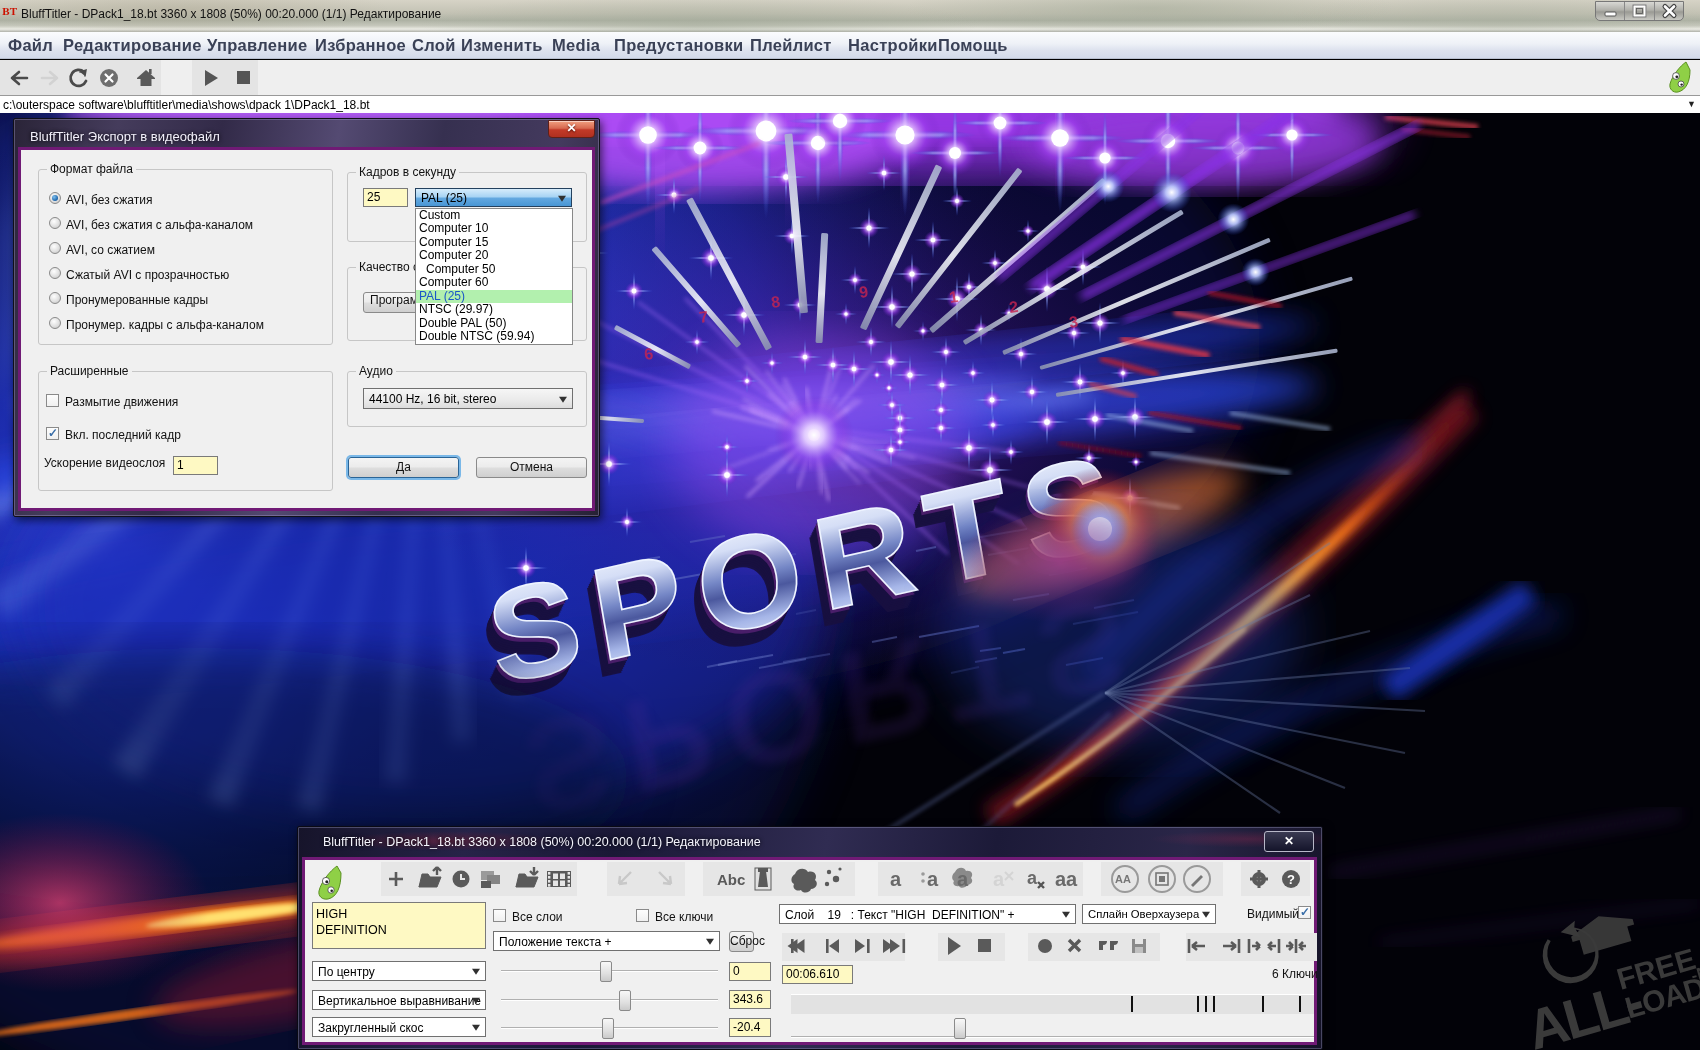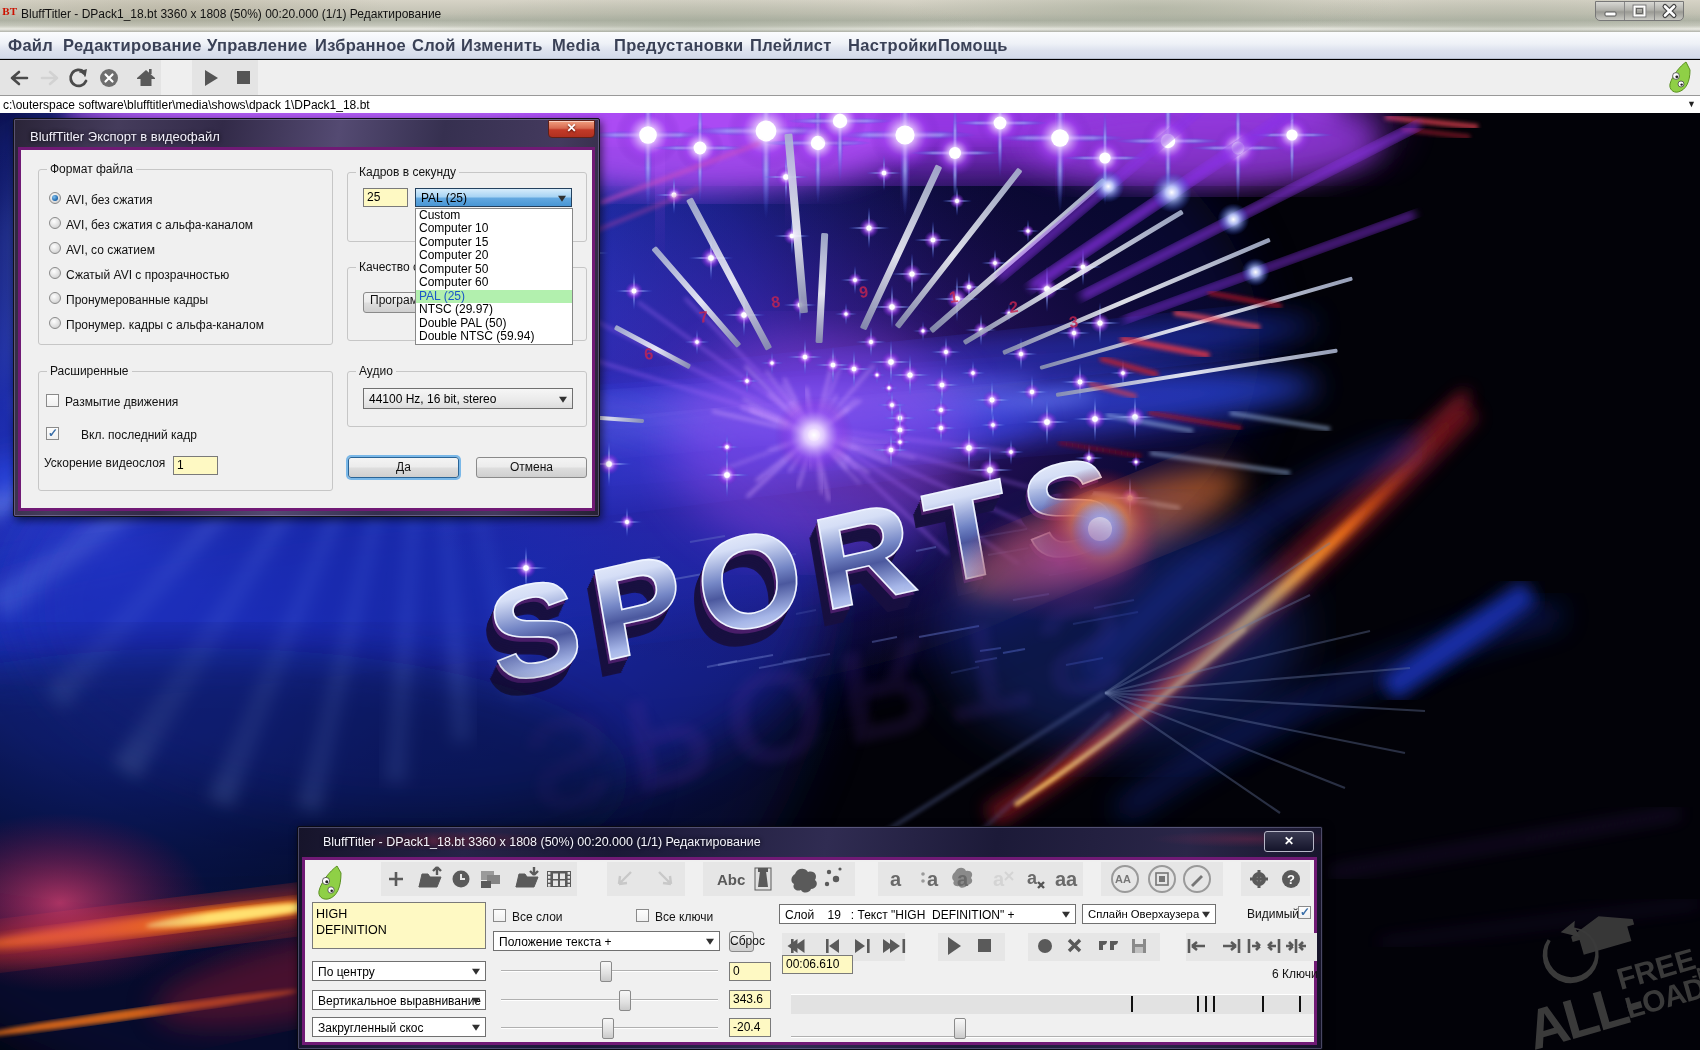--- a/index.html
+++ b/index.html
@@ -556,21 +556,21 @@
         <div class="lbl" style="left:45px;top:143px;">Пронумерованные кадры</div>
     <div class="radio" style="left:28px;top:167px;"></div>
         <div class="lbl" style="left:45px;top:168px;">Пронумер. кадры с альфа-каналом</div>
 
     <div class="grp" style="left:17px;top:221px;width:295px;height:120px;">
           <b>Расширенные</b>
         </div>
     <div class="chk" style="left:25px;top:244px;"></div>
         <div class="lbl" style="left:44px;top:245px;">Размытие движения</div>
     <div class="chk on" style="left:25px;top:277px;"></div>
-        <div class="lbl" style="left:60px;top:278px;">Вкл. последний кадр</div>
+        <div class="lbl" style="left:44px;top:278px;">Вкл. последний кадр</div>
     <div class="lbl" style="left:23px;top:306px;">Ускорение видеослоя</div>
     <div class="tf" style="left:152px;top:306px;width:45px;height:19px;">1</div>
 
     <div class="grp" style="left:326px;top:22px;width:240px;height:70px;">
           <b>Кадров в секунду</b>
         </div>
     <div class="tf" style="left:342px;top:38px;width:45px;height:19px;">25</div>
     <div class="combo" style="left:394px;top:38px;width:157px;height:19px;background:linear-gradient(180deg,#d6ecfb 0%,#a8d4f4 45%,#63a8e0 55%,#4896d4 100%);border-color:#24415e;">
           <span class="ct">PAL (25)</span>
           <span class="ca"></span>
@@ -590,21 +590,21 @@
         </div>
 
     <div class="btn" style="left:327px;top:307px;width:111px;height:21px;line-height:19px;box-shadow:0 0 0 2px #7ab8e8;border-color:#2a6496;">Да</div>
     <div class="btn" style="left:455px;top:307px;width:111px;height:21px;line-height:19px;">Отмена</div>
 
     <div style="position:absolute;left:394px;top:57.5px;width:158px;height:137px;background:#fff;border:1px solid #888;font-size:12px;color:#000;z-index:5;">
       <div style="padding:0 3px;height:13.5px;line-height:13.5px;">Custom</div>
       <div style="padding:0 3px;height:13.5px;line-height:13.5px;">Computer 10</div>
       <div style="padding:0 3px;height:13.5px;line-height:13.5px;">Computer 15</div>
       <div style="padding:0 3px;height:13.5px;line-height:13.5px;">Computer 20</div>
-      <div style="padding:0 3px;height:13.5px;line-height:13.5px;">Computer 50</div>
+      <div style="padding:0 10px;height:13.5px;line-height:13.5px;">Computer 50</div>
       <div style="padding:0 3px;height:13.5px;line-height:13.5px;">Computer 60</div>
       <div style="padding:0 3px;height:13.5px;line-height:13.5px;background:#b2f0ae;color:#1a56c8;">PAL (25)</div>
       <div style="padding:0 3px;height:13.5px;line-height:13.5px;">NTSC (29.97)</div>
       <div style="padding:0 3px;height:13.5px;line-height:13.5px;">Double PAL (50)</div>
       <div style="padding:0 3px;height:13.5px;line-height:13.5px;">Double NTSC (59.94)</div>
     </div>
   </div>
 </div>
 
 <div id="panel" style="position:absolute;left:297px;top:826px;width:1026px;height:224px;">
@@ -780,21 +780,21 @@
         </div>
 <div class="sltrack" style="left:196px;top:110px;width:217px;"></div>
 <div class="sltrack" style="left:196px;top:139px;width:217px;"></div>
 <div class="sltrack" style="left:196px;top:167px;width:217px;"></div>
 <div class="slthumb" style="left:295px;top:101px;"></div>
 <div class="slthumb" style="left:314px;top:130px;"></div>
 <div class="slthumb" style="left:297px;top:158px;"></div>
 <div class="tf" style="left:424px;top:102px;width:42px;height:19px;">0</div>
 <div class="tf" style="left:424px;top:130px;width:42px;height:19px;">343.6</div>
 <div class="tf" style="left:424px;top:158px;width:42px;height:19px;">-20.4</div>
-<div class="tf" style="left:477px;top:95px;width:71px;height:19px;">00:06.610</div>
+<div class="tf" style="left:477px;top:105px;width:71px;height:19px;">00:06.610</div>
 <div class="lbl" style="left:967px;top:107px;">6 Ключи</div>
 <div style="position:absolute;left:486px;top:134px;width:523px;height:20px;background:#e2e2e2;border-top:1px solid #fff;"></div>
 <div style="position:absolute;left:826px;top:136px;width:2px;height:16px;background:#111;"></div>
 <div style="position:absolute;left:892px;top:136px;width:2px;height:16px;background:#111;"></div>
 <div style="position:absolute;left:900px;top:136px;width:2px;height:16px;background:#111;"></div>
 <div style="position:absolute;left:908px;top:136px;width:2px;height:16px;background:#111;"></div>
 <div style="position:absolute;left:957px;top:136px;width:2px;height:16px;background:#111;"></div>
 <div style="position:absolute;left:994px;top:136px;width:2px;height:16px;background:#111;"></div>
 <div class="sltrack" style="left:486px;top:176px;width:523px;"></div>
 <div class="slthumb" style="left:649px;top:158px;"></div>

